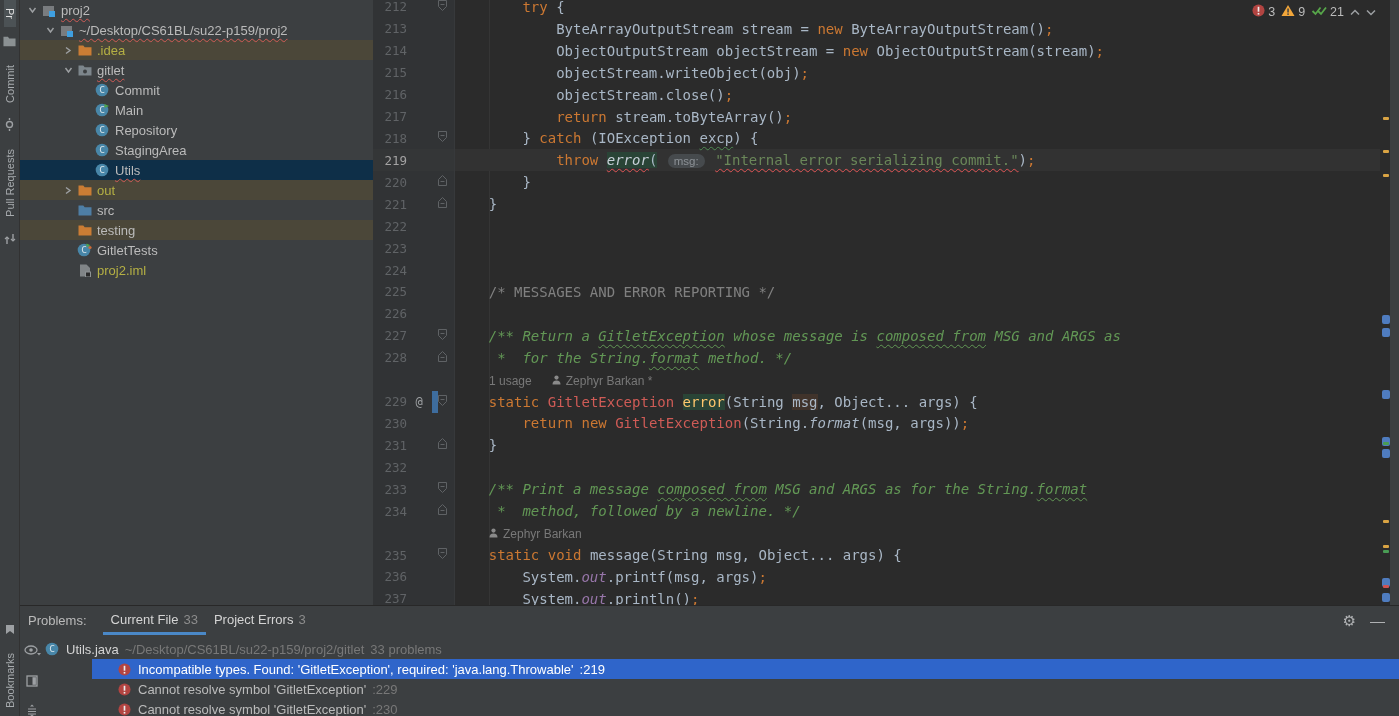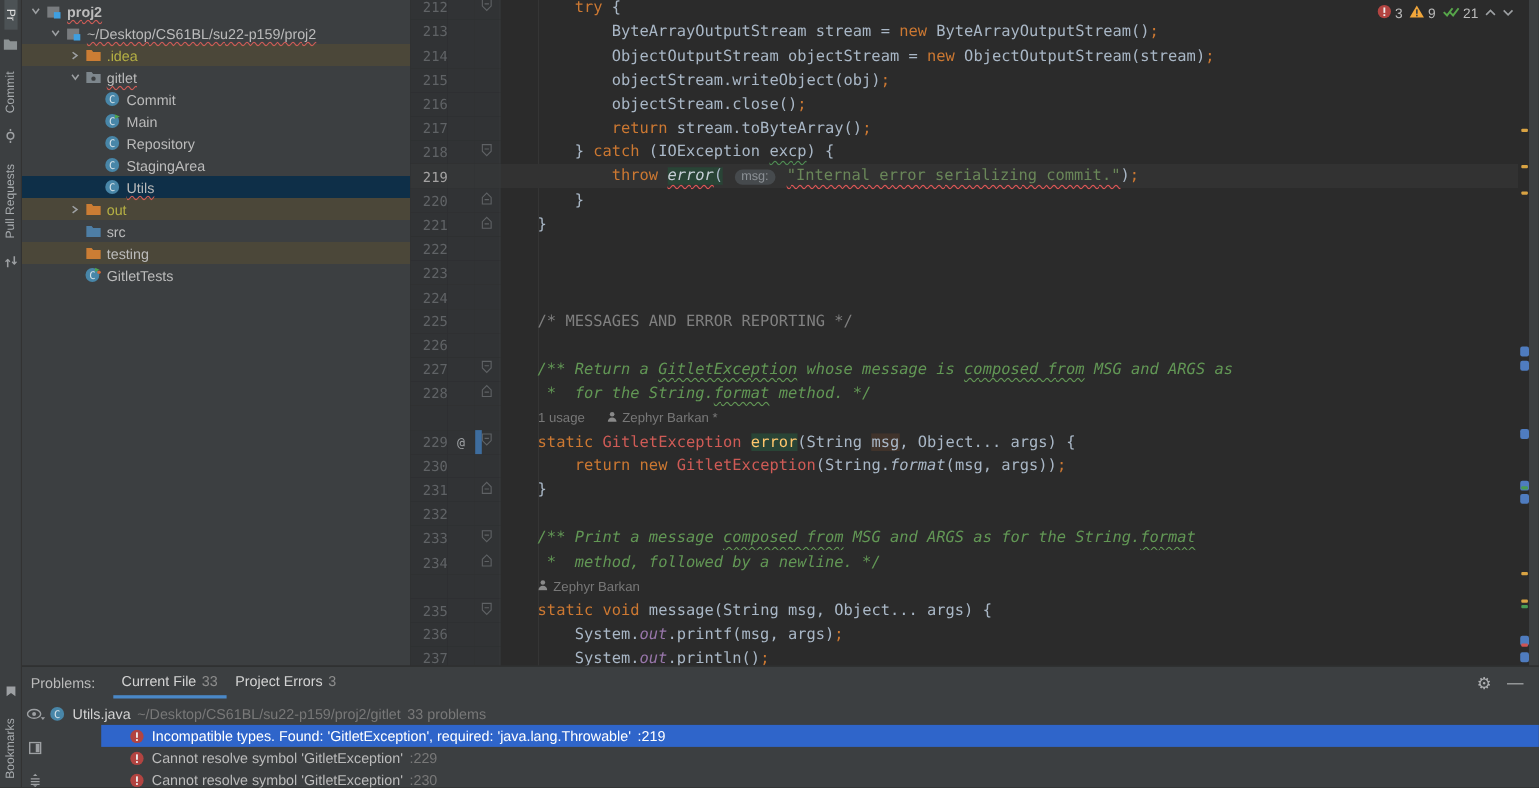--- a/index.html
+++ b/index.html
@@ -18,21 +18,21 @@
 
   
   .tree { position:absolute; left:20px; top:0; width:353px; height:605px; background:#3c3f41; overflow:hidden; }
   .trow { height:20px; display:flex; align-items:center; font-size:13px; color:#bbbbbb; white-space:nowrap; }
   .trow.olive-bg { background:#4b4739; }
   .trow.selected { background:#0e2f48; }
   .trow .chev { width:16px; display:inline-flex; justify-content:center; flex:none; }
   .trow .ticon { width:17px; display:inline-flex; justify-content:center; flex:none; }
   .trow .tlabel { margin-left:4px; }
   .trow .tlabel.olive { color:#b5b044; }
-  .trow .tlabel.bold { font-weight:bold; }
+  .trow .tlabel.bold { font-weight:normal; }
   .trow .tlabel.squig { text-decoration:underline wavy #cf5b56 1px; text-underline-offset:3px; }
 
   
   .editor { position:absolute; left:373px; top:0; width:1017px; height:695px; background:#2b2b2b; overflow:hidden; }
   .codecol { position:absolute; left:0; top:-4px; width:100%; }
   .crow { height:21.93px; display:flex; align-items:center;
     font-family:"DejaVu Sans Mono", monospace; font-size:14px; }
   .crow.cur { background:#323232; }
   .lnum { width:34px; flex:none; text-align:right; color:#606366; font-size:12.5px; align-self:stretch;
     display:flex; align-items:center; justify-content:flex-end; background:#313335; }
@@ -271,20 +271,30 @@
         <span class="chev"></span>
         <span class="ticon">
           <svg width="15" height="14" viewBox="0 0 15 14">
             <circle cx="7" cy="7" r="6.3" fill="#4886a8"></circle>
             <text x="7" y="10.3" text-anchor="middle" font-size="9.5" font-family="DejaVu Sans Mono,monospace" fill="#d6e2e8">C</text>
             <path d="M9.5 0.5 13.5 2.3 9.5 4Z" fill="#4fa54f"></path>
             <circle cx="13" cy="4.5" r="1.6" fill="#d06b36"></circle>
           </svg>
         </span>
         <span class="tlabel">GitletTests</span>
+      </div>
+      <div class="trow" style="padding-left: 40px;">
+        <span class="chev"></span>
+        <span class="ticon">
+          <svg width="12" height="13" viewBox="0 0 12 13">
+            <path d="M1 0.5h6.5L11 4v8.5H1Z" fill="#8d9294" opacity=".85"></path>
+            <rect x="6.5" y="8" width="5" height="5" fill="#2b2b2b" stroke="#8d9294" stroke-width="1"></rect>
+          </svg>
+        </span>
+        <span class="tlabel olive">proj2.iml</span>
       </div>
     </div>
 
   <div class="editor">
     <div class="indent-guide" style="left:116px;"></div>
     <div class="codecol">
         <div class="crow">
           <span class="lnum">212</span>
           <span class="gmid"></span>
           <span class="gfold">

